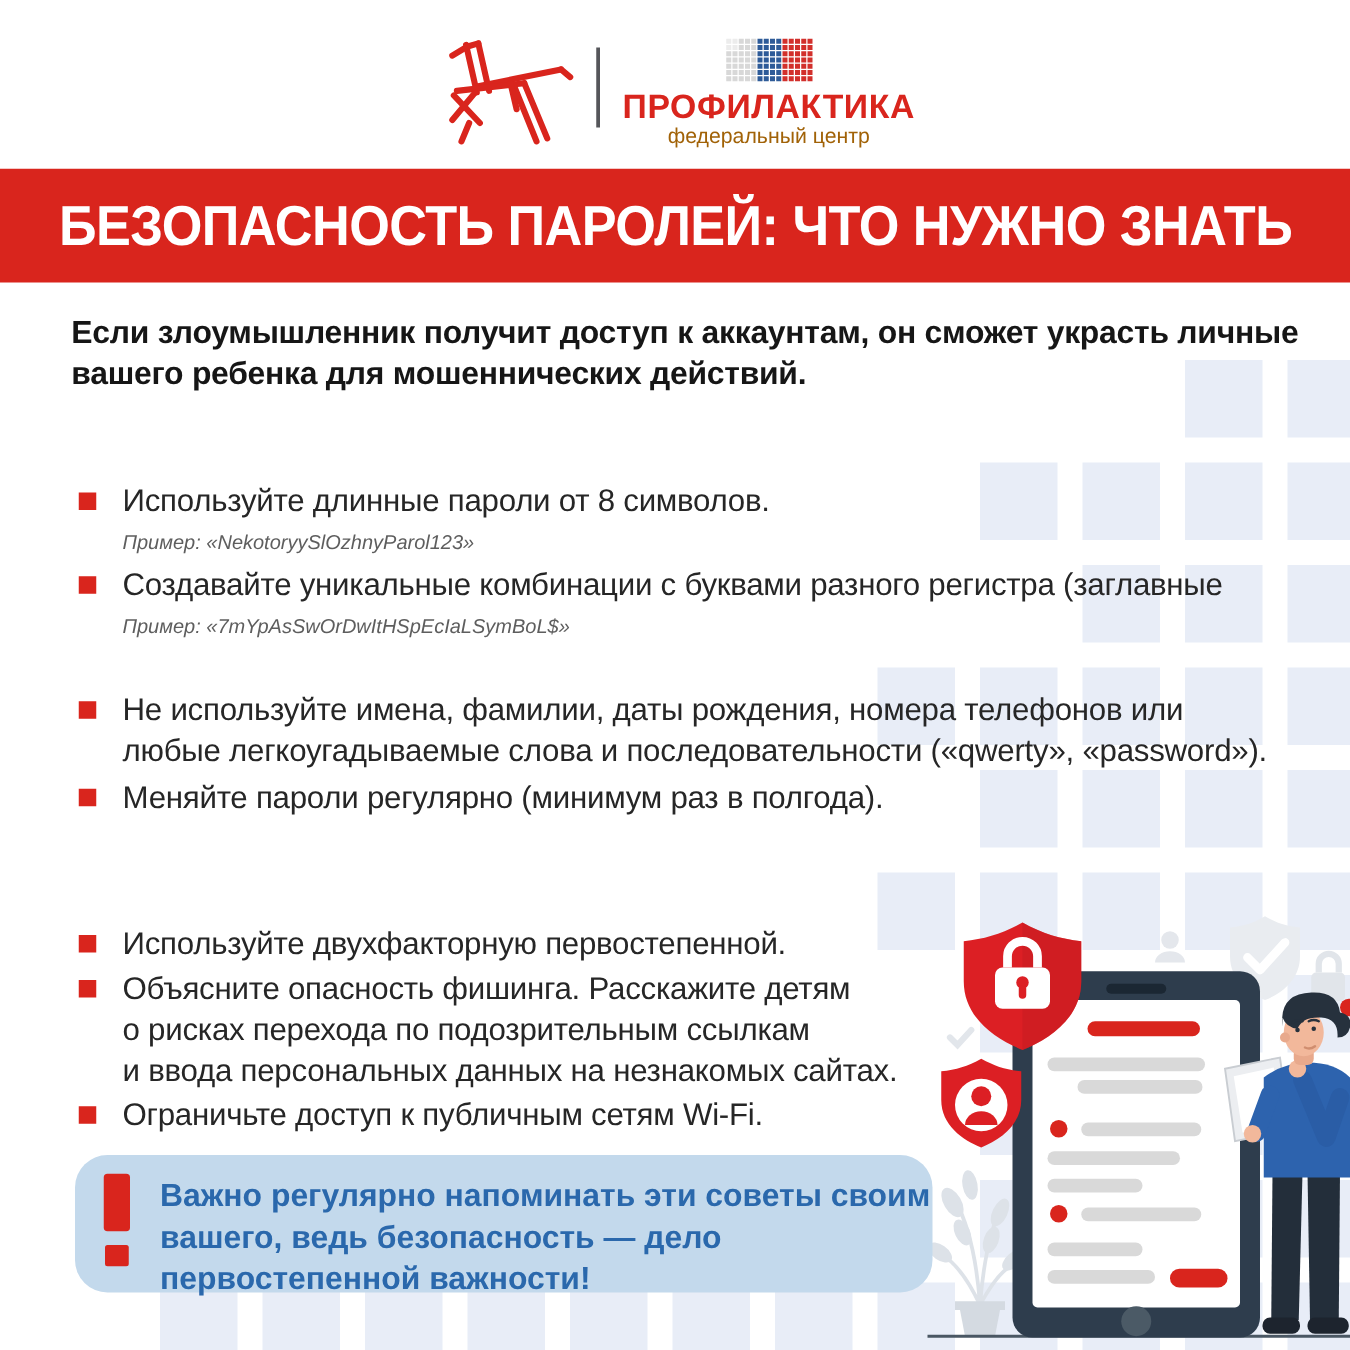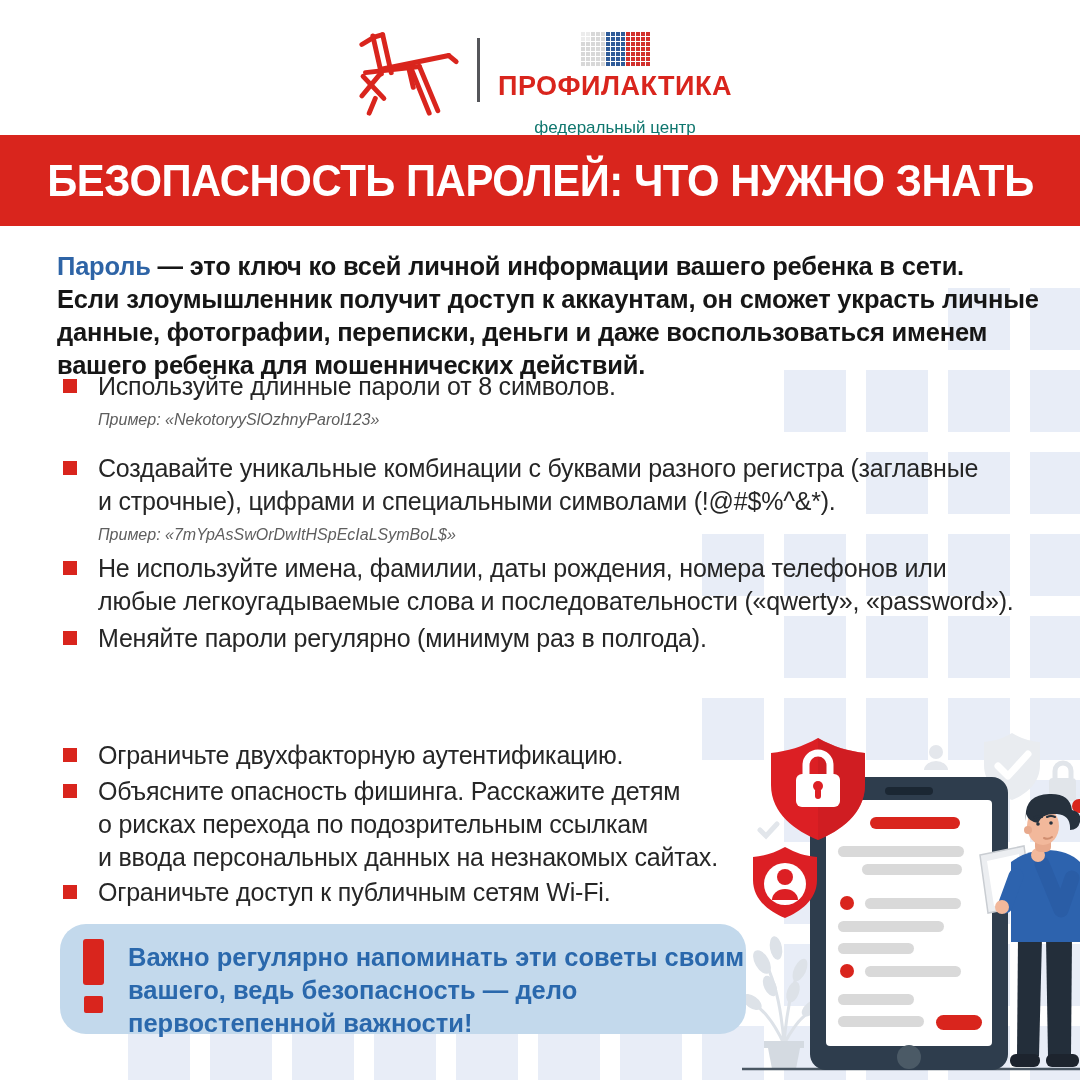--- a/index.html
+++ b/index.html
@@ -11,21 +11,21 @@
   .deco-sq{position:absolute;width:62px;height:62px;background:#e8edf7}
 
   
   .hdr{position:absolute;left:0;top:0;width:1080px;height:135px;background:#fff;z-index:5}
   .brandmark{position:absolute;left:350px;top:20px}
   .hdr-div{position:absolute;left:477px;top:38px;width:3px;height:64px;background:#55565a}
   .brand{position:absolute;left:492px;top:22px;width:246px;text-align:center}
   .flag{display:inline-grid;grid-template-columns:repeat(14,4px);grid-auto-rows:4px;gap:1px;margin-bottom:7px}
   .flag i{display:block;width:4px;height:4px}
   .brand-name{font-size:27px;font-weight:800;color:#d9251d;letter-spacing:.5px;line-height:27px}
-  .brand-sub{font-size:17px;color:#0f766e;margin-top:18px}
+  .brand-sub{font-size:17px;color:#a16207;margin-top:0}
 
   
   .banner{position:absolute;left:0;top:135px;width:1080px;height:91px;background:#d9251d;
           display:flex;align-items:center;justify-content:center;z-index:5}
   .banner h1{margin:0;color:#fff;font-size:45px;font-weight:800;white-space:nowrap;
              letter-spacing:-.5px;transform:scaleX(.93)}
 
   
   .intro{position:absolute;left:57px;top:250px;z-index:3}
   .iline{font-size:25.5px;font-weight:700;color:#161616;line-height:33px;white-space:nowrap;letter-spacing:-.2px}
@@ -223,41 +223,36 @@
       <div class="brand-name">ПРОФИЛАКТИКА</div>
       <div class="brand-sub">федеральный центр</div>
     </div>
   </div>
 
   <div class="banner">
     <h1>БЕЗОПАСНОСТЬ ПАРОЛЕЙ: ЧТО НУЖНО ЗНАТЬ</h1>
   </div>
 
   <div class="intro">
-    <div class="iline">
-      <span class="lead">Пароль</span><span> — это ключ ко всей личной информации вашего ребенка в сети.</span>
-    </div>
     <div class="iline">Если злоумышленник получит доступ к аккаунтам, он сможет украсть личные</div>
-    <div class="iline">данные, фотографии, переписки, деньги и даже воспользоваться именем</div>
     <div class="iline">вашего ребенка для мошеннических действий.</div>
   </div>
 
-  <div class="bullet" style="top:370px">
+  <div class="bullet" style="top:385px">
     <span class="bsq"></span>
     <div>
       <div class="bline">Используйте длинные пароли от 8 символов.</div>
       <div class="bex">Пример: «NekotoryySlOzhnyParol123»</div>
     </div>
   </div>
 
   <div class="bullet" style="top:452px">
     <span class="bsq"></span>
     <div>
       <div class="bline">Создавайте уникальные комбинации с буквами разного регистра (заглавные</div>
-      <div class="bline">и строчные), цифрами и специальными символами (!@#$%^&amp;*).</div>
       <div class="bex">Пример: «7mYpAsSwOrDwItHSpEcIaLSymBoL$»</div>
     </div>
   </div>
 
   <div class="bullet" style="top:622px">
     <span class="bsq"></span>
     <div>
       <div class="bline">Меняйте пароли регулярно (минимум раз в полгода).</div>
     </div>
   </div>
@@ -267,21 +262,21 @@
     <div>
       <div class="bline">Не используйте имена, фамилии, даты рождения, номера телефонов или</div>
       <div class="bline">любые легкоугадываемые слова и последовательности («qwerty», «password»).</div>
     </div>
   </div>
 
 
   <div class="bullet" style="top:739px">
     <span class="bsq"></span>
     <div>
-      <div class="bline">Ограничьте двухфакторную аутентификацию.</div>
+      <div class="bline">Используйте двухфакторную первостепенной.</div>
     </div>
   </div>
 
   <div class="bullet" style="top:775px">
     <span class="bsq"></span>
     <div>
       <div class="bline">Объясните опасность фишинга. Расскажите детям</div>
       <div class="bline">о рисках перехода по подозрительным ссылкам</div>
       <div class="bline">и ввода персональных данных на незнакомых сайтах.</div>
     </div>

